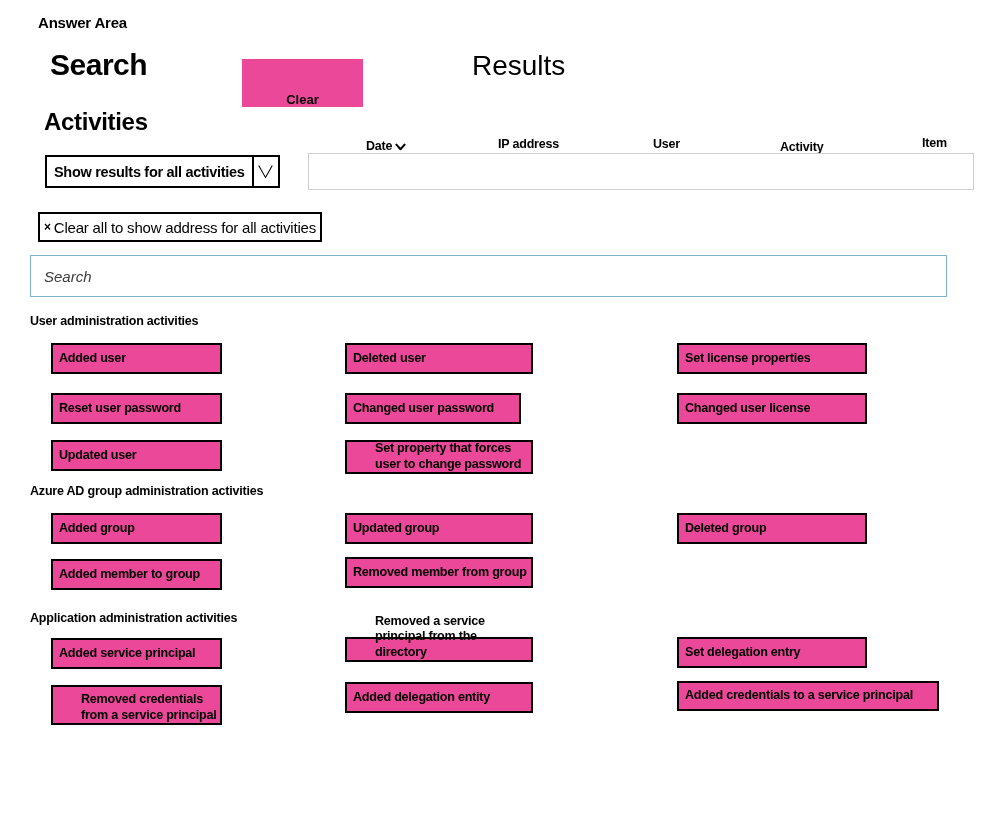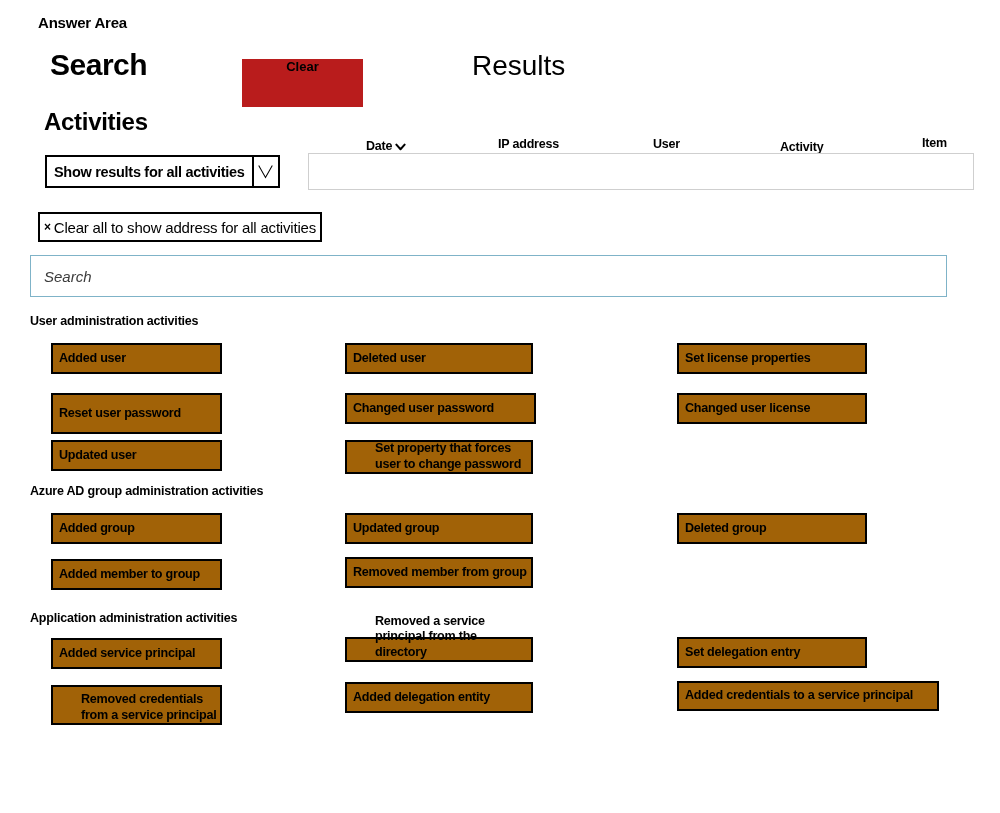--- a/index.html
+++ b/index.html
@@ -40,23 +40,23 @@
     left: 44px; top: 108px;
     font-size: 24px;
     font-weight: bold;
     letter-spacing: -0.3px;
   }
 
   
   #clear-button {
     left: 242px; top: 59px;
     width: 121px; height: 48px;
-    background: #b91c1c;
-    display: flex;
-    align-items: flex-start;
+    background: #ec4899;
+    display: flex;
+    align-items: flex-end;
     justify-content: center;
     font-size: 13px;
     font-weight: bold;
     cursor: pointer;
   }
 
   
   #activity-filter {
     left: 45px; top: 155px;
     height: 26px;
@@ -158,21 +158,21 @@
     font-size: 12.5px;
     font-weight: bold;
     letter-spacing: -0.2px;
     white-space: nowrap;
   }
 
   
   .activity-box {
     position: absolute;
     border: 2px solid #000;
-    background: #a16207;
+    background: #ec4899;
     box-sizing: border-box;
     display: flex;
     align-items: center;
     padding-left: 6px;
     padding-right: 3px;
     font-size: 12.6px;
     font-weight: bold;
     letter-spacing: -0.25px;
     line-height: 1.22;
     cursor: pointer;
@@ -228,24 +228,24 @@
     <div class="abs section-label" style="left: 30px; top: 314px;">User administration activities</div>
     <div class="activity-box" style="left: 51px; top: 343px; width: 171px; height: 31px;">
       <span>Added user</span>
     </div>
     <div class="activity-box" style="left: 345px; top: 343px; width: 188px; height: 31px;">
       <span>Deleted user</span>
     </div>
     <div class="activity-box" style="left: 677px; top: 343px; width: 190px; height: 31px;">
       <span>Set license properties</span>
     </div>
-    <div class="activity-box" style="left: 51px; top: 393px; width: 171px; height: 41px;">
+    <div class="activity-box" style="left: 51px; top: 393px; width: 171px; height: 31px;">
       <span>Reset user password</span>
     </div>
-    <div class="activity-box" style="left: 345px; top: 393px; width: 191px; height: 31px;">
+    <div class="activity-box" style="left: 345px; top: 393px; width: 176px; height: 31px;">
       <span>Changed user password</span>
     </div>
     <div class="activity-box" style="left: 677px; top: 393px; width: 190px; height: 31px;">
       <span>Changed user license</span>
     </div>
     <div class="activity-box" style="left: 51px; top: 440px; width: 171px; height: 31px;">
       <span>Updated user</span>
     </div>
     <div class="activity-box two-line" style="left: 345px; top: 440px; width: 188px; height: 34px;">
       <span>Set property that forces user to change password</span>

